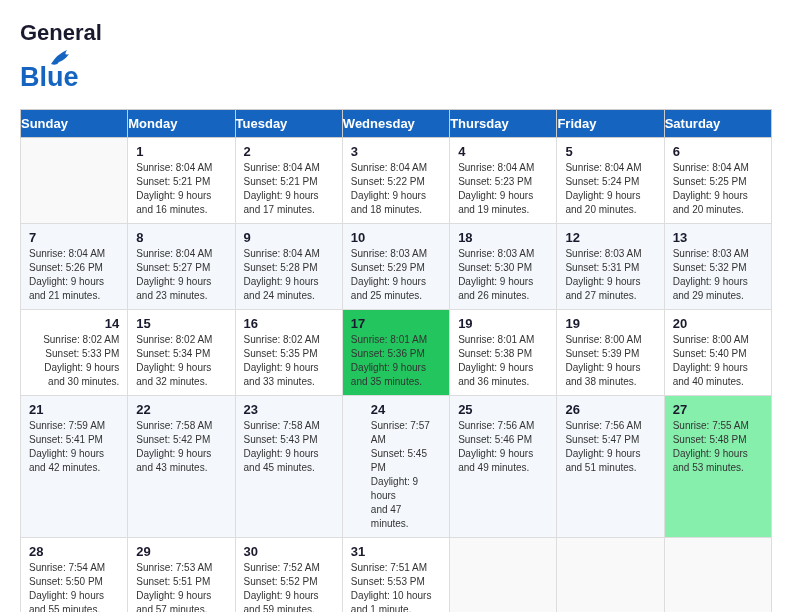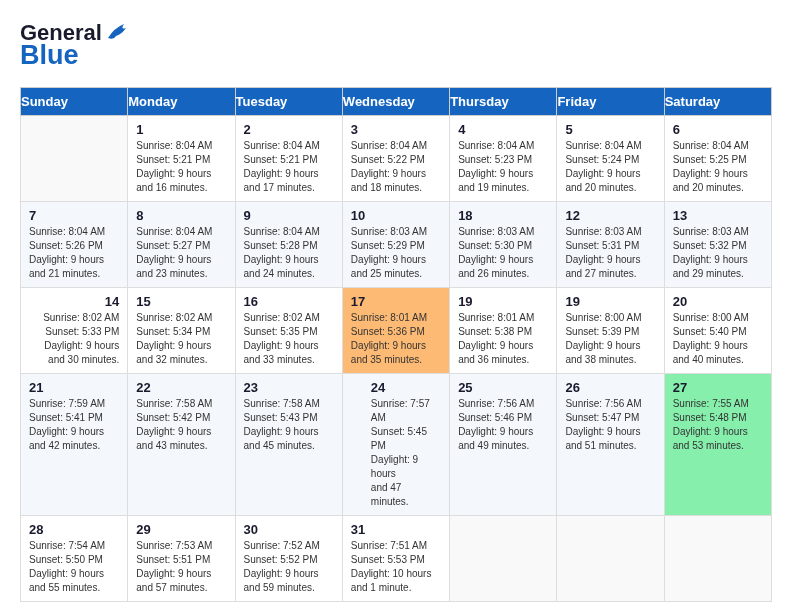--- a/index.html
+++ b/index.html
@@ -16,21 +16,22 @@
       align-items: flex-start;
       margin-bottom: 16px;
     }
     .logo {
       display: flex;
       flex-direction: column;
       align-items: flex-start;
     }
     .logo-wrapper {
       display: flex;
-      align-items: flex-start;
+      align-items: center;
+      flex-direction: column;
     }
     .title-block {
       text-align: right;
     }
     .month-title {
       font-size: 36px;
       font-weight: bold;
       color: #1a1a2e;
       line-height: 1.1;
     }
@@ -232,21 +233,21 @@
 Daylight: 9 hours
 and 32 minutes.</div>
         </td>
         <td style="background: rgb(255, 255, 255);">
           <span class="day-number">16</span>
           <div class="day-info" style="white-space: pre-line;">Sunrise: 8:02 AM
 Sunset: 5:35 PM
 Daylight: 9 hours
 and 33 minutes.</div>
         </td>
-        <td style="background: #fdba74; margin-left: 13px;">
+        <td style="background: #22c55e; margin-left: 13px;">
           <span class="day-number">17</span>
           <div class="day-info" style="white-space: pre-line;">Sunrise: 8:01 AM
 Sunset: 5:36 PM
 Daylight: 9 hours
 and 35 minutes.</div>
         </td>
         <td style="background: rgb(255, 255, 255);">
           <span class="day-number">19</span>
           <div class="day-info" style="white-space: pre-line;">Sunrise: 8:01 AM
 Sunset: 5:38 PM

